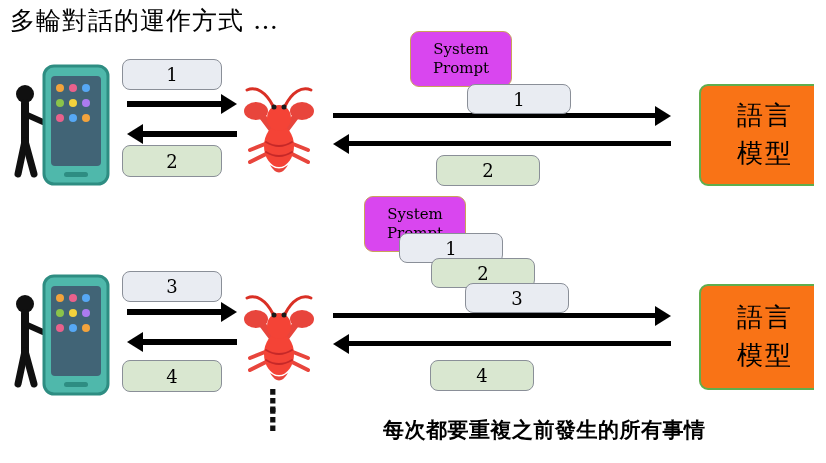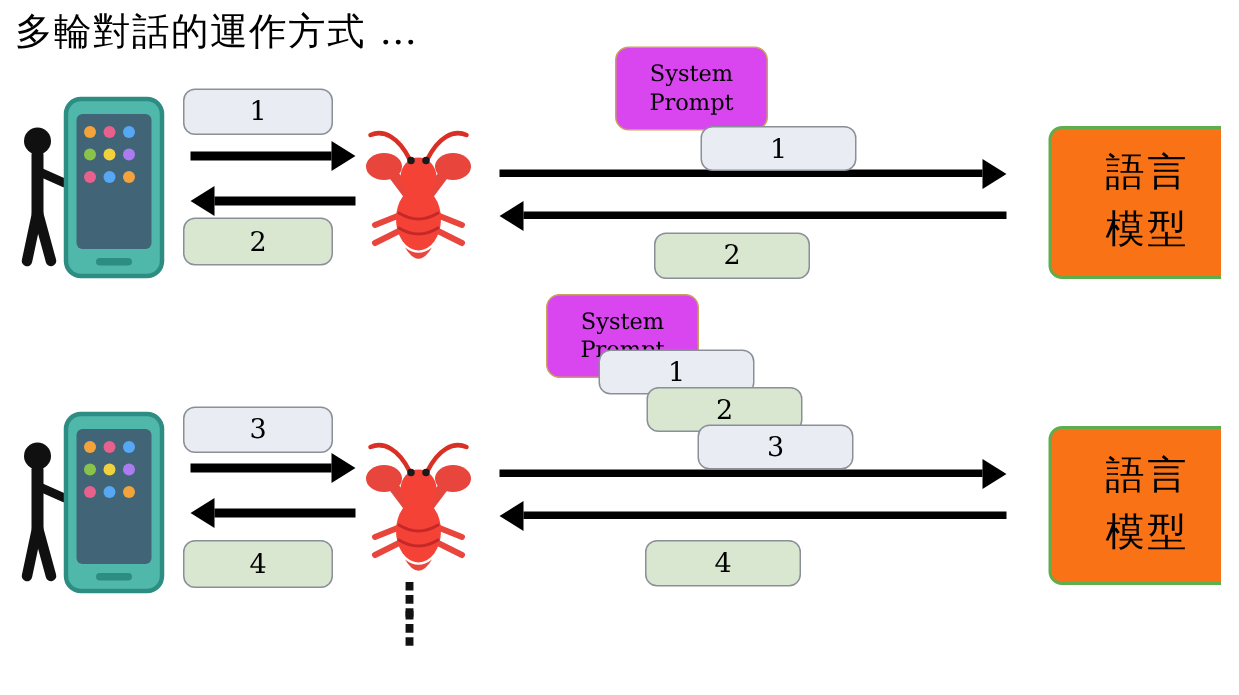--- a/index.html
+++ b/index.html
@@ -201,14 +201,15 @@
 
   <div class="model" style="left:679px;top:284px;width:132px;height:106px;">
     <span class="model-text">語言模型</span>
   </div>
 
   <div class="ellipsis">
     <span>⋮</span>
     <span>⋮</span>
   </div>
 
+  <div class="footer">每次都要重複之前發生的所有事情</div>
 
 </div>
 
 </body></html>

